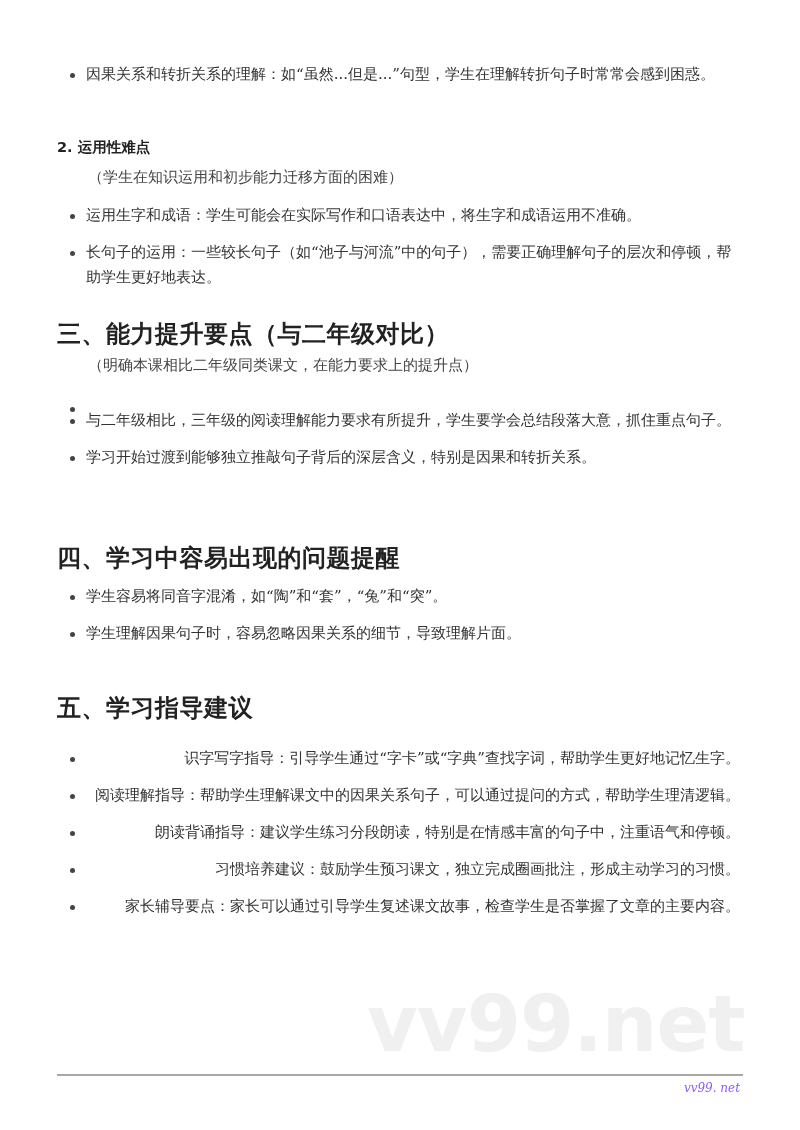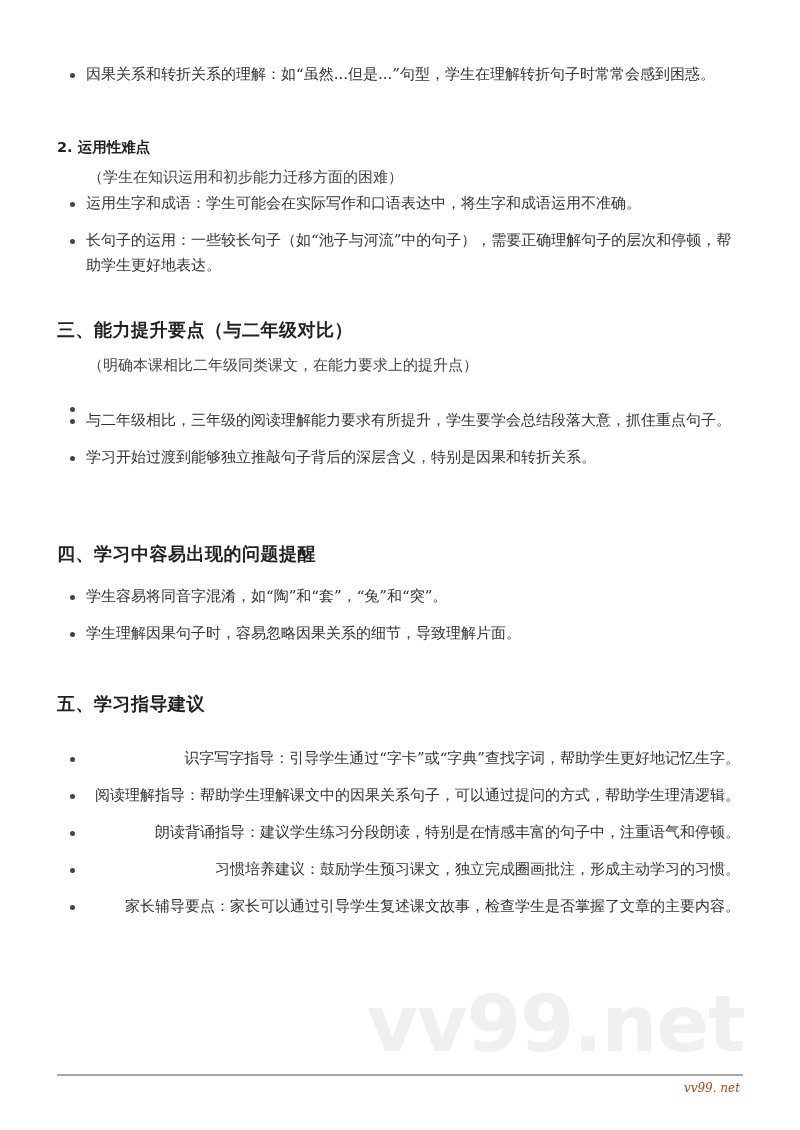--- a/index.html
+++ b/index.html
@@ -6,42 +6,42 @@
   body {
     width: 800px; height: 1130px; position: relative; overflow: hidden;
     font-family: "DejaVu Serif", "Liberation Serif", serif;
     color: #333333;
   }
   .page { position: absolute; left: 0; top: 0; width: 800px; height: 1058px; }
   .ul { position: absolute; left: 60px; width: 680px; margin: 0; padding: 0; list-style: none; }
   .li { position: relative; padding-left: 26px; font-size: 15px; line-height: 25px; margin-bottom: 12px; }
   .li .dot { position: absolute; left: 10px; top: 11px; width: 5px; height: 5px; border-radius: 50%; background: #444; }
   .h3 { position: absolute; left: 57px; font-size: 14.5px; font-weight: bold; font-family: "DejaVu Sans", sans-serif; color: #222; text-align: center; }
-  .h2 { position: absolute; left: 57px; font-size: 18px; font-weight: bold; font-family: "DejaVu Sans", sans-serif; color: #222; letter-spacing: 0.5px; }
+  .h2 { position: absolute; left: 57px; font-size: 24px; font-weight: bold; font-family: "DejaVu Sans", sans-serif; color: #222; letter-spacing: 0.5px; }
   .note { position: absolute; left: 88px; font-size: 15px; color: #444; }
   .watermark {
     position: absolute; left: 367px; top: 985px;
     font-family: "DejaVu Sans", sans-serif; font-weight: bold; font-size: 78px;
     color: #f0f0f0; letter-spacing: -1px; line-height: 1;
   }
   .footer-line { position: absolute; left: 57px; top: 1074px; width: 686px; height: 2px; background: #a8a8a8; }
-  .footer-text { position: absolute; right: 60px; top: 1081px; font-size: 12px; font-style: italic; color: #c2410c; font-family: "DejaVu Serif", serif; }
+  .footer-text { position: absolute; right: 60px; top: 1081px; font-size: 12px; font-style: italic; color: #8b5cf6; font-family: "DejaVu Serif", serif; }
 </style>
 </head>
 <body>
 
 <div class="page">
 
   <div class="ul" style="top:62px;">
     <div class="li"><span class="dot"></span><span>因果关系和转折关系的理解：如“虽然...但是...”句型，学生在理解转折句子时常常会感到困惑。</span></div>
   </div>
 
   <div class="h3" style="top:138px;">2. 运用性难点</div>
   <div class="note" style="top:168px;">（学生在知识运用和初步能力迁移方面的困难）</div>
-  <div class="ul" style="top:191px;">
+  <div class="ul" style="top:203px;">
     <div class="li"><span class="dot"></span><span>运用生字和成语：学生可能会在实际写作和口语表达中，将生字和成语运用不准确。</span></div>
     <div class="li"><span class="dot"></span><span>长句子的运用：一些较长句子（如“池子与河流”中的句子），需要正确理解句子的层次和停顿，帮助学生更好地表达。</span></div>
   </div>
 
   <div class="h2" style="top:318px;">三、能力提升要点（与二年级对比）</div>
   <div class="note" style="top:356px;">（明确本课相比二年级同类课文，在能力要求上的提升点）</div>
   <div class="ul" style="top:396px;">
     <div class="li"><span class="dot"></span></div>
     <div class="li"><span class="dot"></span><span>与二年级相比，三年级的阅读理解能力要求有所提升，学生要学会总结段落大意，抓住重点句子。</span></div>
     <div class="li"><span class="dot"></span><span>学习开始过渡到能够独立推敲句子背后的深层含义，特别是因果和转折关系。</span></div>

